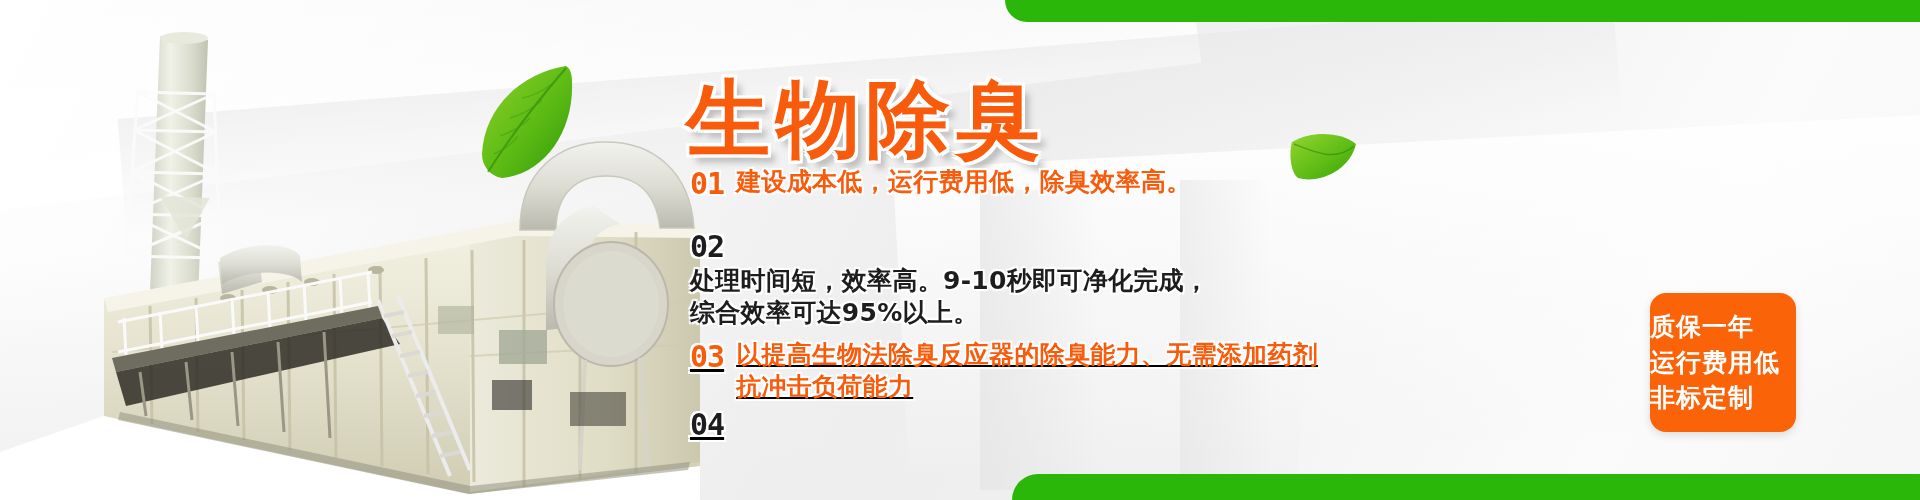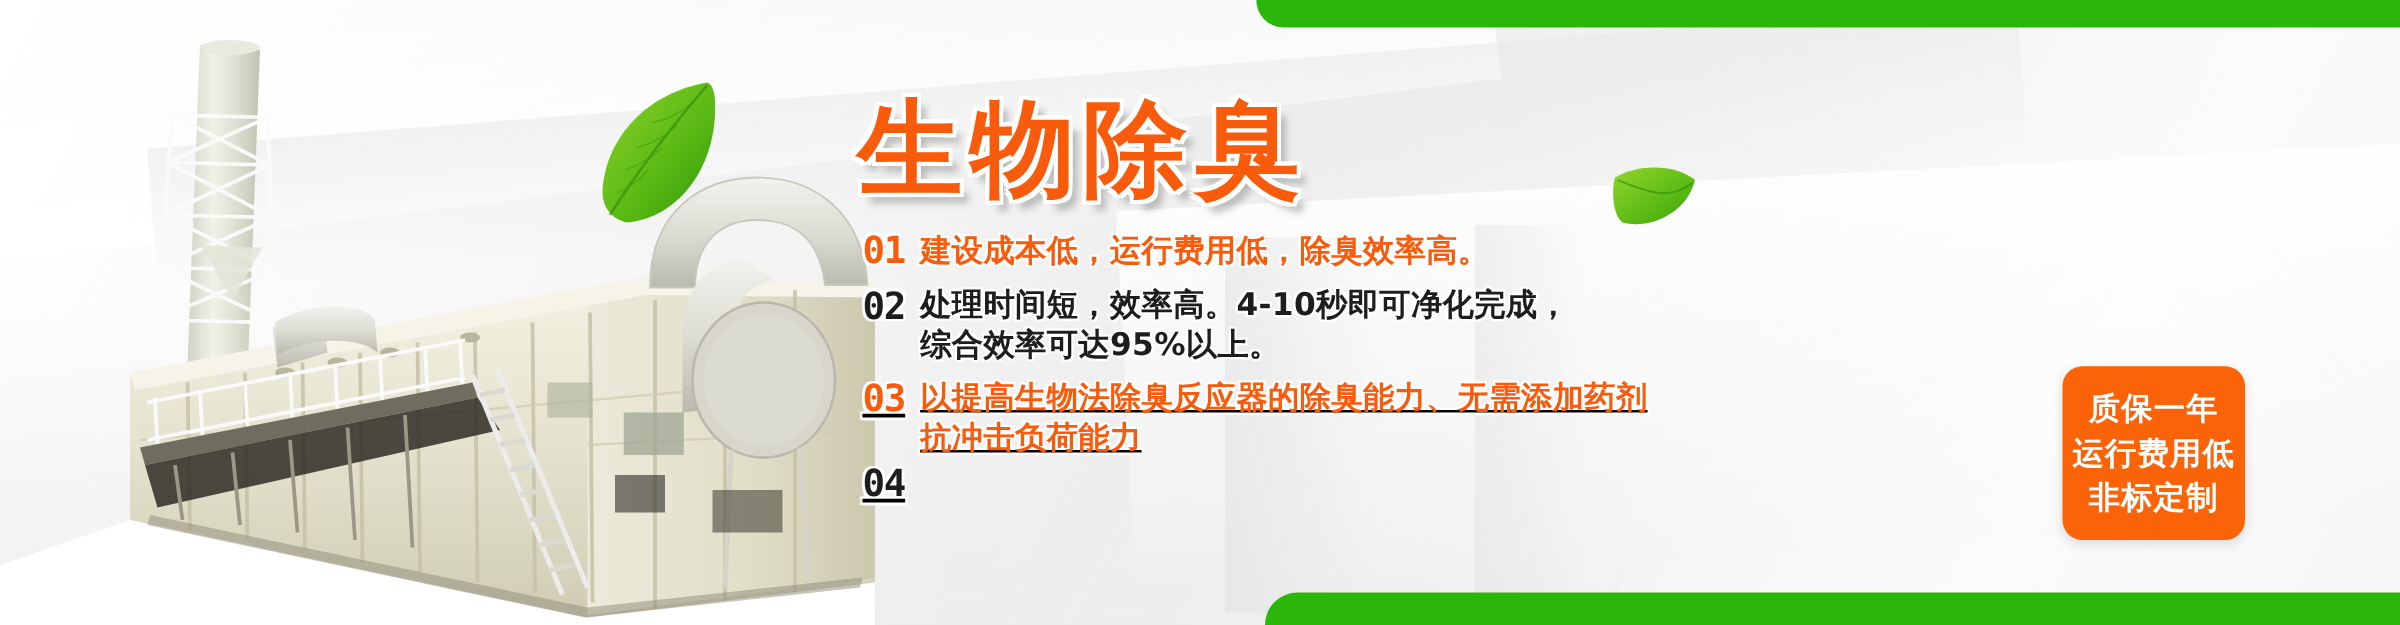--- a/index.html
+++ b/index.html
@@ -76,33 +76,33 @@
     text-shadow:-2px -2px 0 #fff,2px -2px 0 #fff,-2px 2px 0 #fff,2px 2px 0 #fff,0 0 3px #fff;
   }
   .feat-text{
     flex:1 1 auto;
     font-size:25px;font-weight:bold;line-height:1.28;
     letter-spacing:.3px;
     font-family:"DejaVu Sans","Liberation Sans",sans-serif;
     text-shadow:-1.6px -1.6px 0 #fff,1.6px -1.6px 0 #fff,-1.6px 1.6px 0 #fff,1.6px 1.6px 0 #fff,0 0 4px #fff;
     white-space:pre-line;
   }
-  .feat.f01{margin-top:18px;align-items:center;}
-  .feat.f02{margin-top:10px;}
+  .feat.f01{margin-top:1px;}
+  .feat.f02{margin-top:28px;flex-direction:column;}
   .feat.f03{margin-top:10px;text-decoration:underline;}
   .feat.f04{margin-top:4px;text-decoration:underline;}
   .c-orange{color:#f95b0c;}
   .c-dark{color:#1d1d1d;}
 
   
   .badge{
     position:absolute;left:1650px;top:293px;width:146px;height:139px;
     background:#fb6308;border-radius:16px;
     box-shadow:0 3px 9px rgba(0,0,0,.12);
-    display:flex;flex-direction:column;justify-content:center;align-items:center;
+    display:flex;flex-direction:column;justify-content:center;
   }
   .badge-line{
     color:#ffffff;font-size:25px;font-weight:bold;letter-spacing:1px;
     line-height:1.42;
     font-family:"DejaVu Sans","Liberation Sans",sans-serif;
   }
 </style>
 </head>
 <body>
 
@@ -297,21 +297,21 @@
 
   <div class="features">
 
     <div class="feat f01">
       <span class="feat-num c-orange">01</span>
       <span class="feat-text c-orange">建设成本低，运行费用低，除臭效率高。</span>
     </div>
 
     <div class="feat f02">
       <span class="feat-num c-dark">02</span>
-      <span class="feat-text c-dark">处理时间短，效率高。4-10秒即可净化完成，
+      <span class="feat-text c-dark">处理时间短，效率高。9-10秒即可净化完成，
 综合效率可达95%以上。</span>
     </div>
 
     <div class="feat f03">
       <span class="feat-num c-orange">03</span>
       <span class="feat-text c-orange">以提高生物法除臭反应器的除臭能力、无需添加药剂
 抗冲击负荷能力</span>
     </div>
 
     <div class="feat f04">

